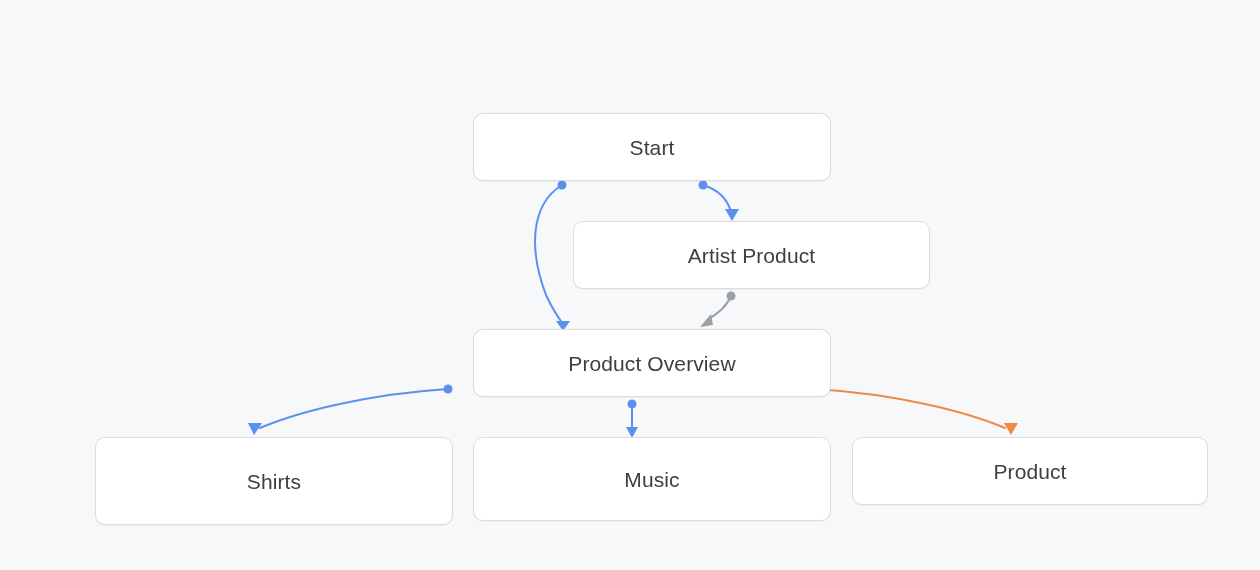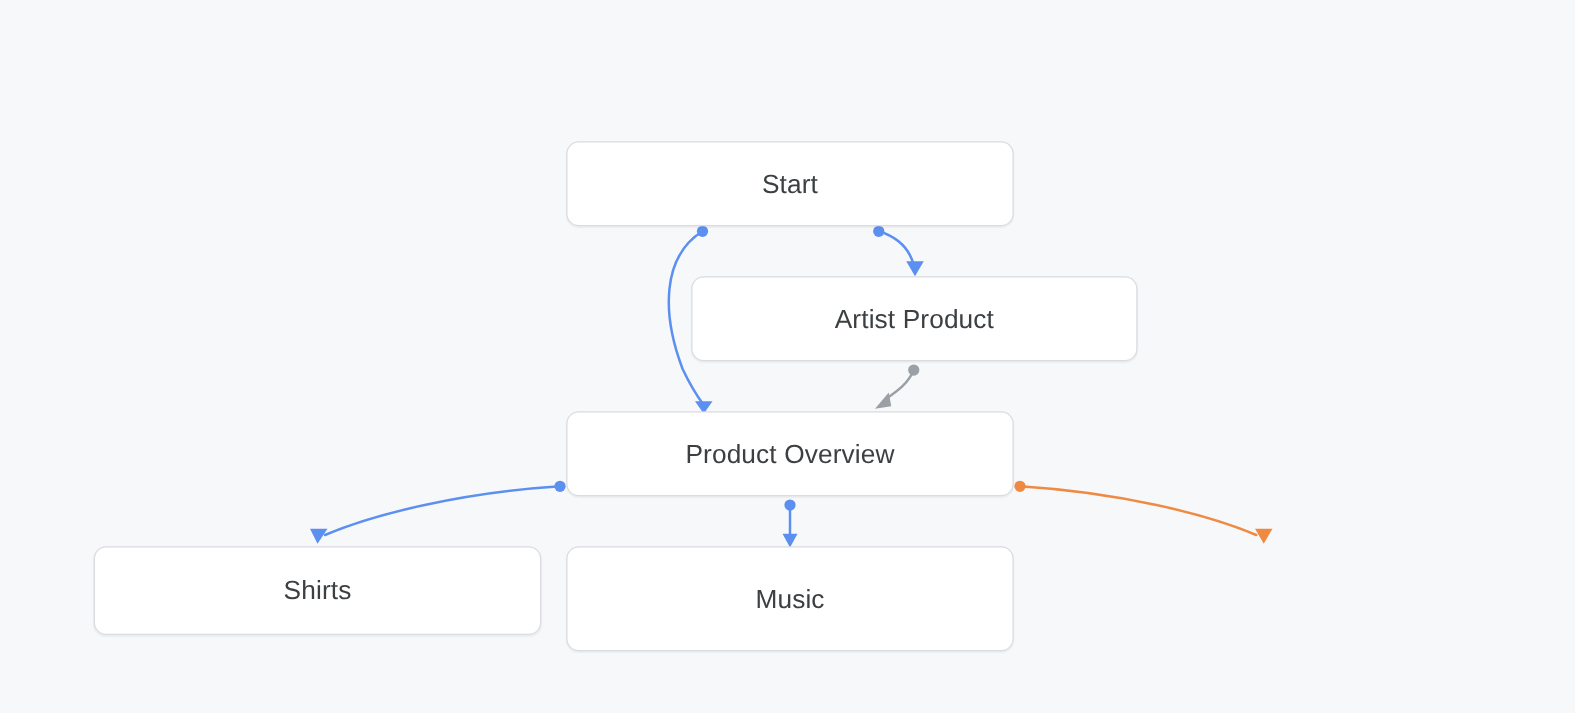--- a/index.html
+++ b/index.html
@@ -32,20 +32,21 @@
   .node {
     position: absolute;
     box-sizing: border-box;
     background: #ffffff;
     border: 1px solid #dadce0;
     border-radius: 10px;
     display: flex;
     align-items: center;
     justify-content: center;
     box-shadow: 0 1px 1px rgba(60,64,67,0.06);
+    margin-left: 20px;
   }
   .node-label {
     font-size: 21px;
     font-weight: 500;
     color: #3c4043;
     letter-spacing: 0.1px;
     line-height: 1;
     white-space: nowrap;
   }
 </style>
@@ -98,22 +99,25 @@
   </div>
 
   <div class="node" style="left:553px; top:221px; width:357px; height:68px;">
     <span class="node-label">Artist Product</span>
   </div>
 
   <div class="node" style="left:453px; top:329px; width:358px; height:68px;justify-content:center;">
     <span class="node-label">Product Overview</span>
   </div>
 
-  <div class="node" style="left:75px; top:437px; width:358px; height:71px;">
+  <div class="node" style="left:75px; top:437px; width:358px; height:88px;">
     <span class="node-label">Shirts</span>
   </div>
 
   <div class="node" style="left:453px; top:437px; width:358px; height:84px;">
     <span class="node-label">Music</span>
   </div>
 
+  <div class="node" style="left:832px; top:437px; width:356px; height:68px;">
+    <span class="node-label">Product</span>
+  </div>
 
 </div>
 
 </body></html>

